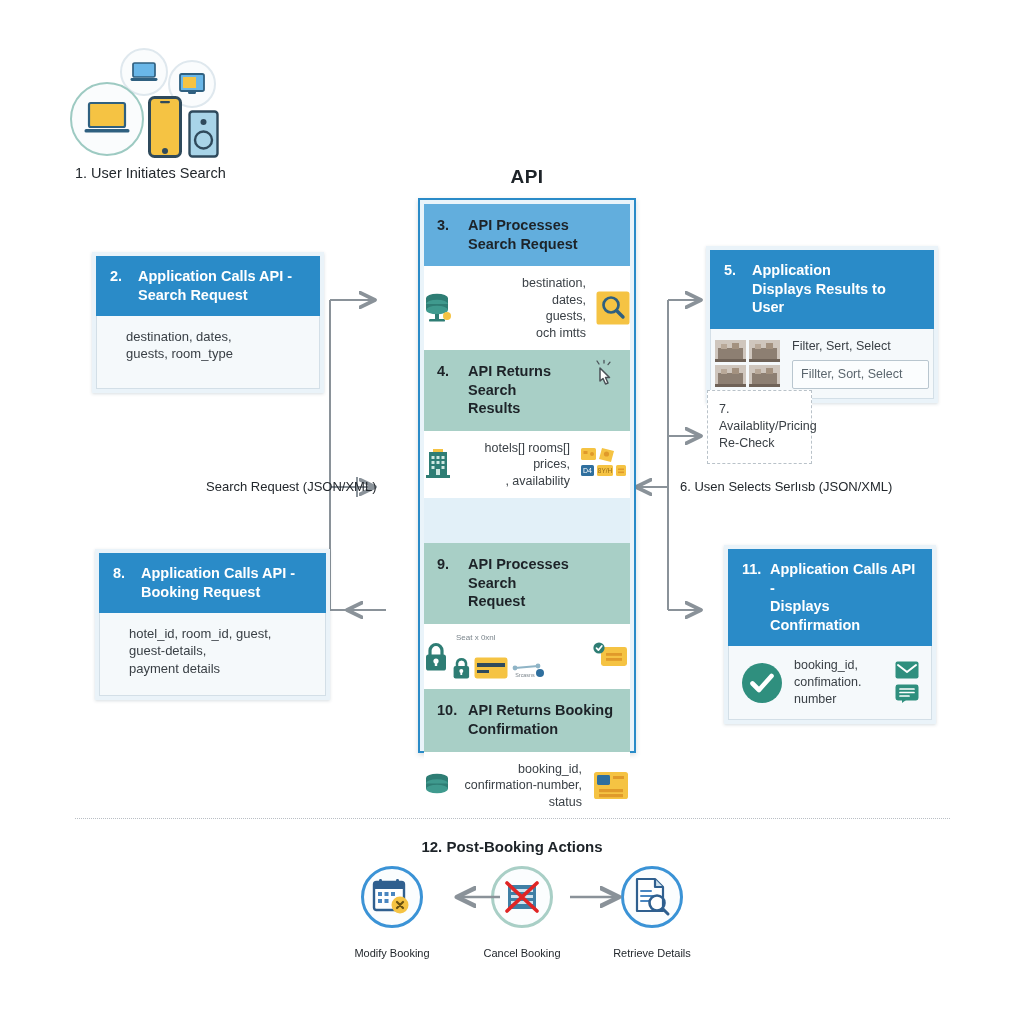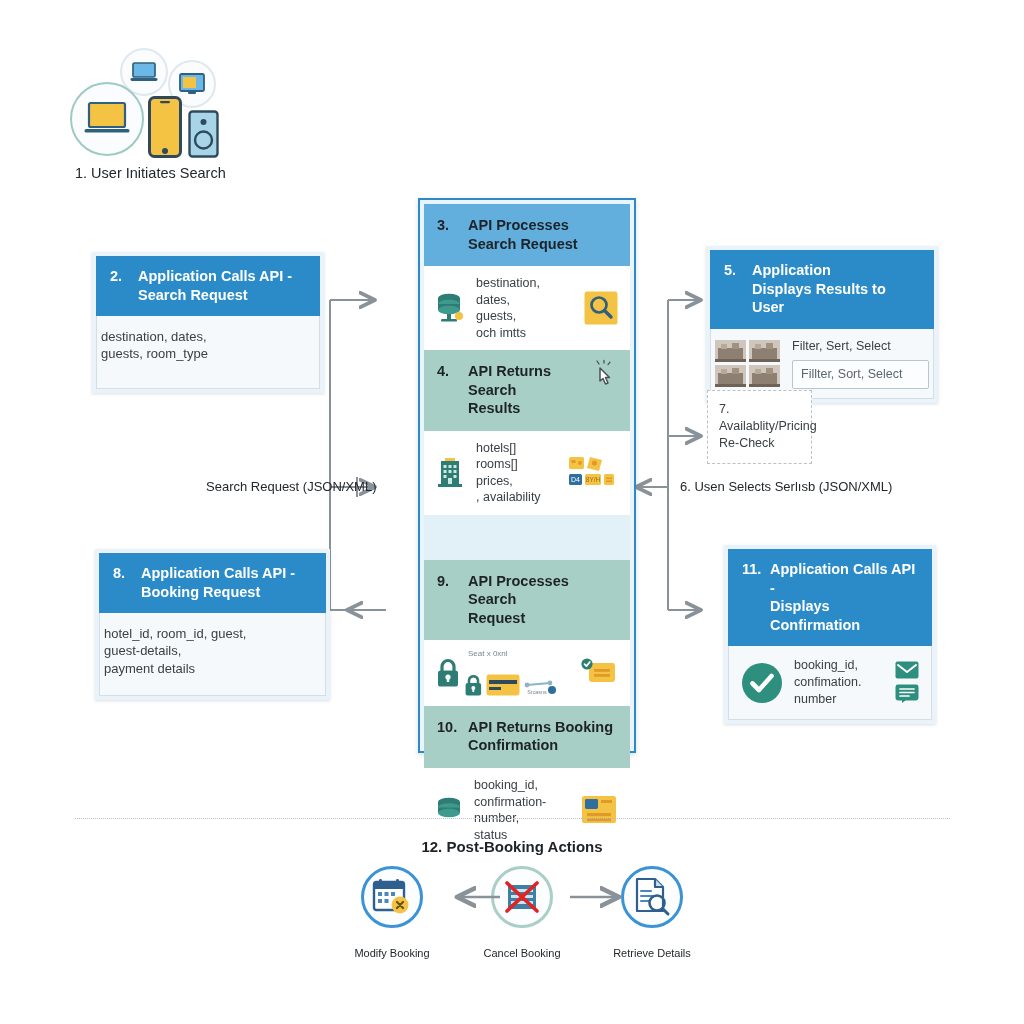--- a/index.html
+++ b/index.html
@@ -20,21 +20,21 @@
     padding:11px 14px 12px 14px;
     display:flex;gap:9px;align-items:flex-start;
   }
   .card-head .num{min-width:19px;}
   .card-body{
     background:#f7fafc;
     border:1px solid #cfdbe3;
     border-top:none;
     color:#3a4046;
     line-height:1.33;
-    padding:12px 4px;
+    padding:12px 29px;
   }
 
   
   .obox{box-shadow:0 1px 3px rgba(40,70,90,.18);background:#eaf3f9;padding:4px;}
   .obox .card-head{background:#2a8bc8;font-size:14.5px;}
   .obox .card-body{font-size:13px;background:#f5f9fb;border-color:#d3dfe7;}
 
   
   #api-column{
     background:#eaf4fa;
@@ -51,22 +51,22 @@
     padding:12px 13px 13px 13px;
     display:flex;gap:9px;align-items:flex-start;
     color:#1d2328;
   }
   .api-head.blue{background:#62aedd;}
   .api-head.teal{background:#a8cfc6;}
   .api-head .num{min-width:22px;}
   .api-row{
     background:#ffffff;
     display:flex;align-items:center;gap:10px;
-    padding:9px 12px;
-    min-height:62px;box-sizing:border-box;
+    padding:9px 0;
+    min-height:62px;box-sizing:border-box;text-align:right;
   }
   .api-row .txt{font-size:12.5px;line-height:1.32;color:#3a4046;flex:1;}
   .api-gap{background:#e2f0f8;height:45px;}
 
   
   .conn-label{font-size:13px;color:#23282d;white-space:nowrap;}
 
   
   #recheck-box{
     border:1px dashed #b9c2c9;background:#ffffff;
@@ -161,20 +161,21 @@
     <div class="abs" style="left:118px;top:62px;">
       <svg width="31" height="48" viewBox="0 0 31 48">
         <rect x="1.5" y="1.5" width="28" height="45" rx="3" fill="#a8d4e8" stroke="#2f4a5c" stroke-width="2.4"></rect>
         <circle cx="15.5" cy="12" r="3" fill="#2f4a5c"></circle>
         <circle cx="15.5" cy="30" r="8.5" fill="#a8d4e8" stroke="#2f4a5c" stroke-width="2.4"></circle>
       </svg>
     </div>
   </div>
   <div class="abs cap" style="left:75px;top:165px;">1. User Initiates Search</div>
 
+  <div class="abs api-title" style="left:420px;top:166px;width:214px;">API</div>
 
   <div class="abs" id="api-column" style="left:418px;top:198px;width:218px;height:555px;">
 
     <div class="api-head blue">
       <span class="num">3.</span>
       <span style="white-space:pre-line">API Processes
 Search Request</span>
     </div>
     <div class="api-row">
       <svg width="30" height="32" viewBox="0 0 30 32">

